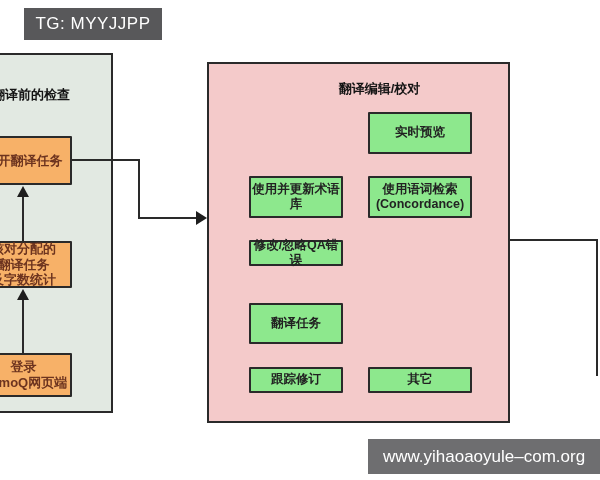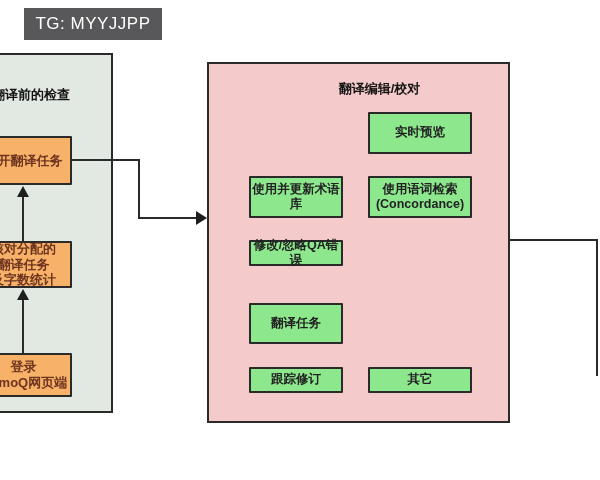--- a/index.html
+++ b/index.html
@@ -96,14 +96,17 @@
   <div class="fbox green gc2 gr5">其它</div>
 
   <div class="line" style="left:72px;top:159px;width:68px;height:2px;"></div>
   <div class="line" style="left:138px;top:159px;width:2px;height:60px;"></div>
   <div class="line" style="left:138px;top:217px;width:60px;height:2px;"></div>
   <div class="arrow-right" style="left:196px;top:211px;"></div>
 
   <div class="line" style="left:510px;top:239px;width:87px;height:2px;"></div>
   <div class="line" style="left:596px;top:239px;width:2px;height:137px;"></div>
 
+  <div class="watermark">
+    <span>www.yihaoaoyule–com.org</span>
+  </div>
 
 </div>
 
 </body></html>

